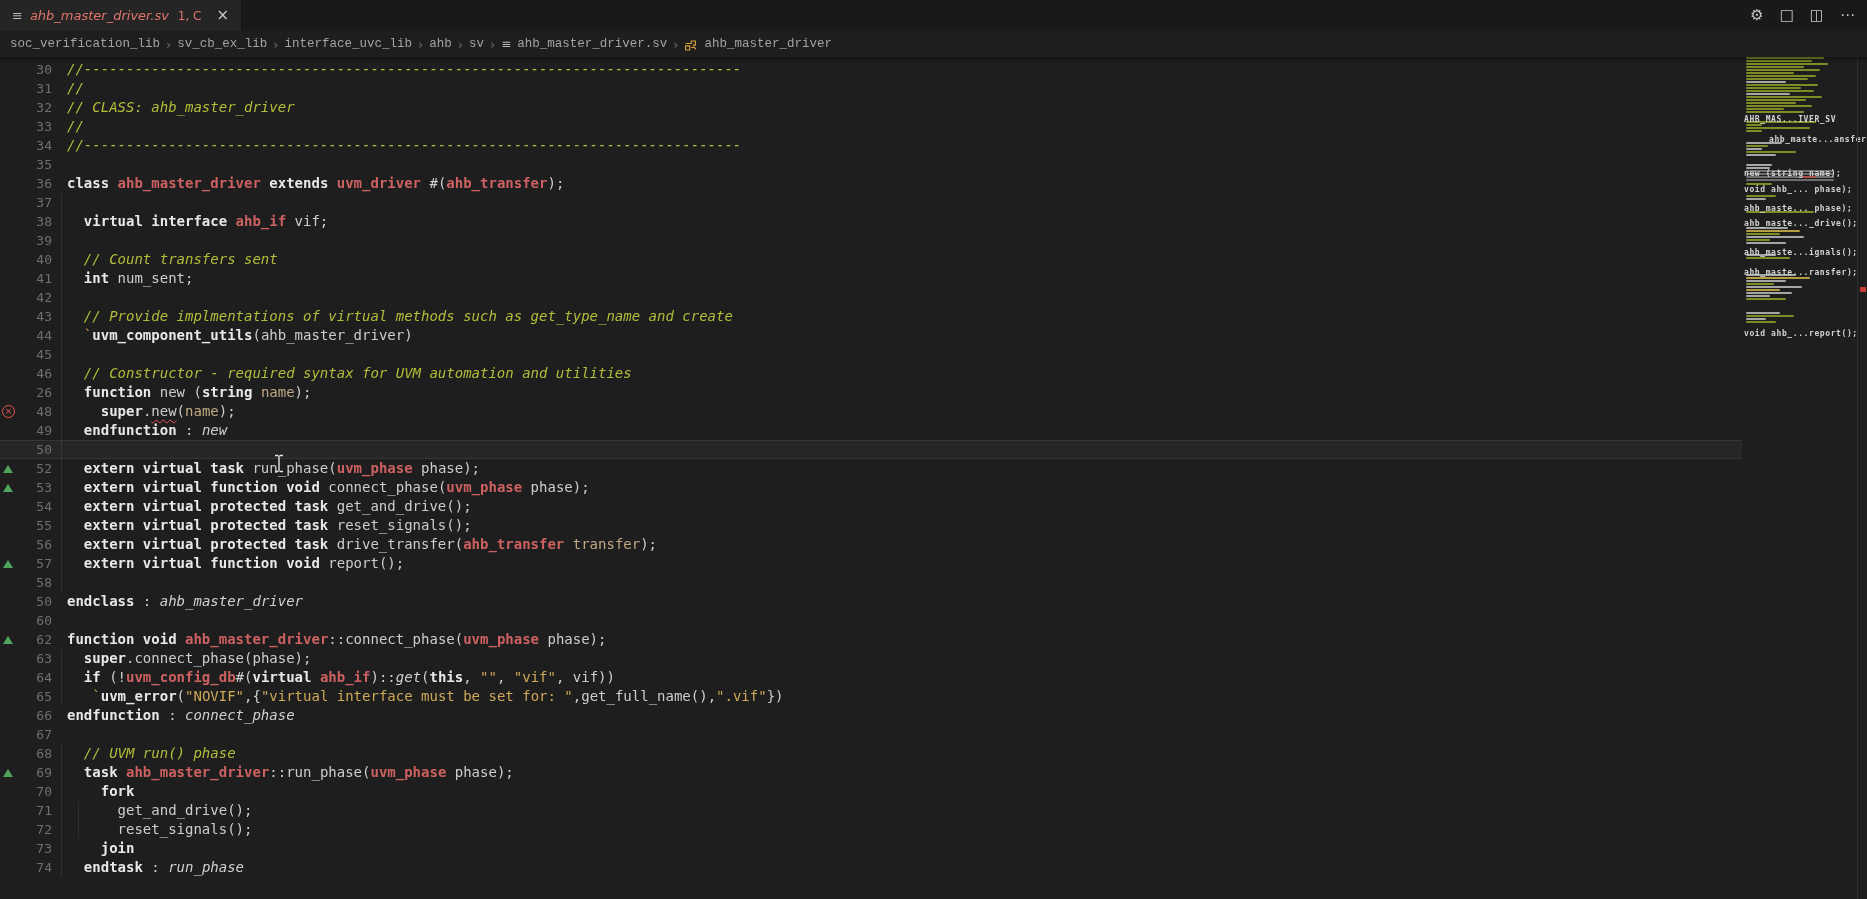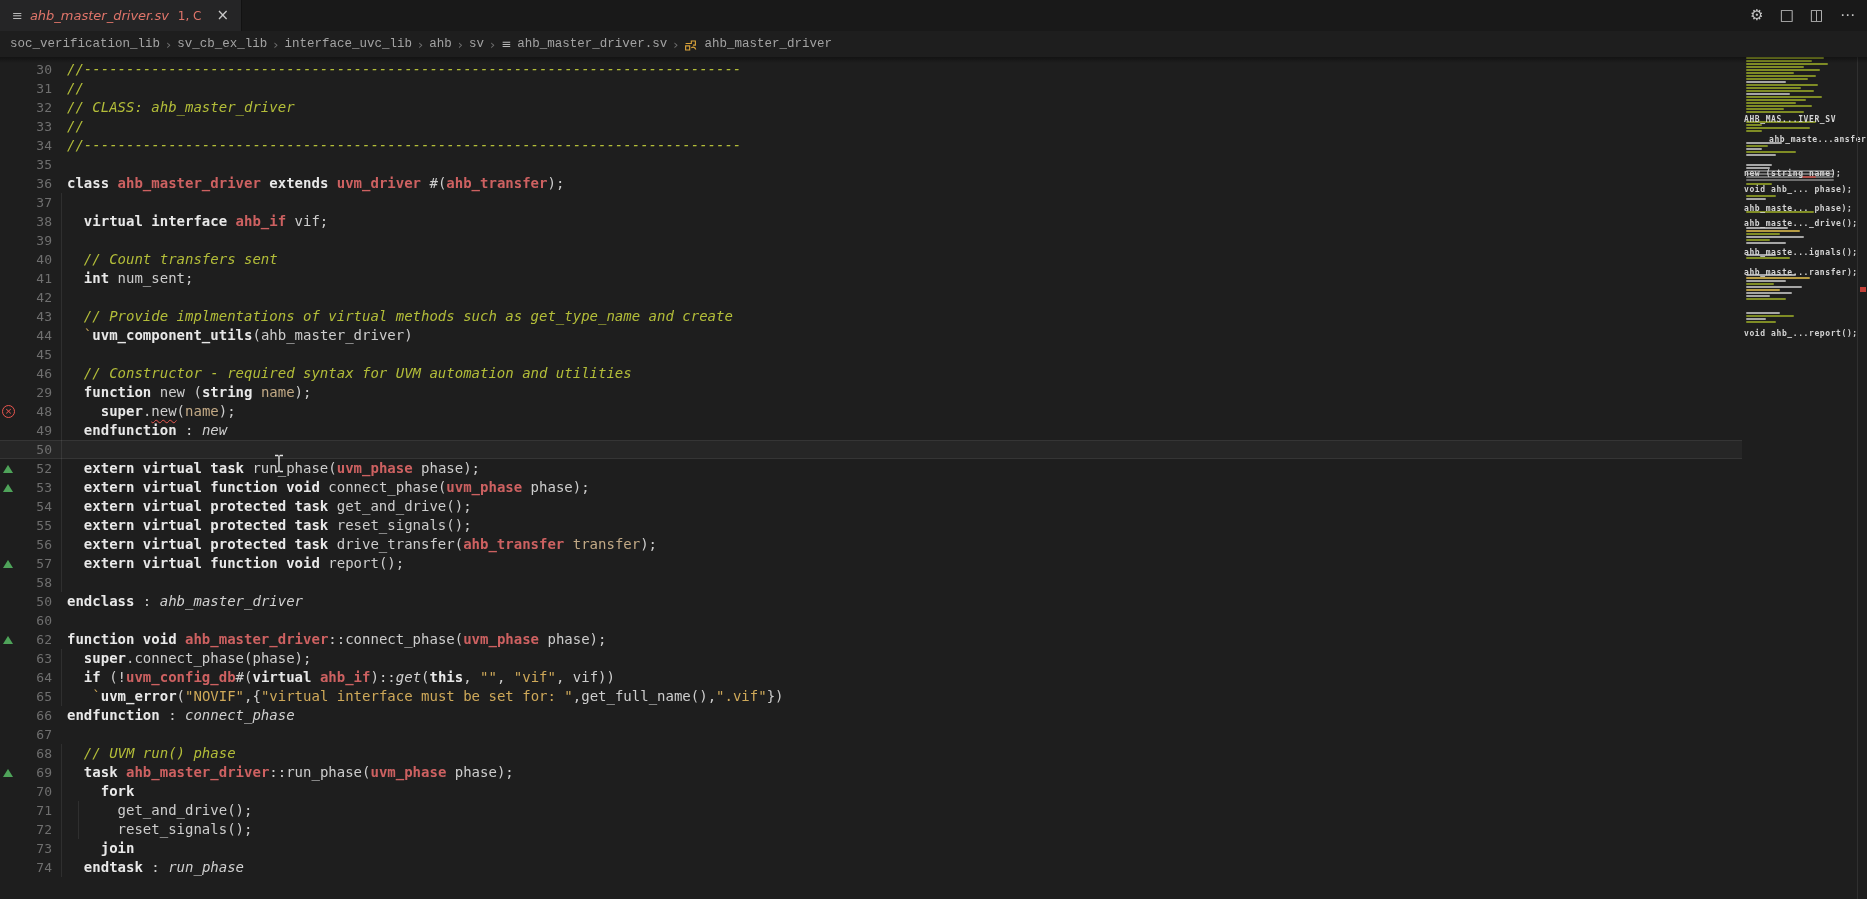--- a/index.html
+++ b/index.html
@@ -120,21 +120,21 @@
         <div class="row"><span class="glyph"></span><span class="ln">37</span><span class="src"><i class="guide"></i></span></div>
         <div class="row"><span class="glyph"></span><span class="ln">38</span><span class="src"><i class="guide"></i><span class="tok-p">  </span><span class="tok-k">virtual interface </span><span class="tok-t">ahb_if</span><span class="tok-p"> vif;</span></span></div>
         <div class="row"><span class="glyph"></span><span class="ln">39</span><span class="src"><i class="guide"></i></span></div>
         <div class="row"><span class="glyph"></span><span class="ln">40</span><span class="src"><i class="guide"></i><span class="tok-p">  </span><span class="tok-c">// Count transfers sent</span></span></div>
         <div class="row"><span class="glyph"></span><span class="ln">41</span><span class="src"><i class="guide"></i><span class="tok-p">  </span><span class="tok-k">int</span><span class="tok-p"> num_sent;</span></span></div>
         <div class="row"><span class="glyph"></span><span class="ln">42</span><span class="src"><i class="guide"></i></span></div>
         <div class="row"><span class="glyph"></span><span class="ln">43</span><span class="src"><i class="guide"></i><span class="tok-p">  </span><span class="tok-c">// Provide implmentations of virtual methods such as get_type_name and create</span></span></div>
         <div class="row"><span class="glyph"></span><span class="ln">44</span><span class="src"><i class="guide"></i><span class="tok-p">  </span><span class="tok-s">`</span><span class="tok-k">uvm_component_utils</span><span class="tok-p">(ahb_master_driver)</span></span></div>
         <div class="row"><span class="glyph"></span><span class="ln">45</span><span class="src"><i class="guide"></i></span></div>
         <div class="row"><span class="glyph"></span><span class="ln">46</span><span class="src"><i class="guide"></i><span class="tok-p">  </span><span class="tok-c">// Constructor - required syntax for UVM automation and utilities</span></span></div>
-        <div class="row"><span class="glyph"></span><span class="ln">29</span><span class="src"><i class="guide"></i><span class="tok-p">  </span><span class="tok-k">function</span><span class="tok-p"> new (</span><span class="tok-k">string</span><span class="tok-p"> </span><span class="tok-a">name</span><span class="tok-p">);</span></span></div>
+        <div class="row"><span class="glyph"></span><span class="ln">26</span><span class="src"><i class="guide"></i><span class="tok-p">  </span><span class="tok-k">function</span><span class="tok-p"> new (</span><span class="tok-k">string</span><span class="tok-p"> </span><span class="tok-a">name</span><span class="tok-p">);</span></span></div>
         <div class="row"><span class="glyph"><span class="err-circ">×</span></span><span class="ln">48</span><span class="src"><i class="guide"></i><span class="tok-p">    </span><span class="tok-k">super</span><span class="tok-p">.</span><span class="tok-e">new</span><span class="tok-p">(</span><span class="tok-a">name</span><span class="tok-p">);</span></span></div>
         <div class="row"><span class="glyph"></span><span class="ln">49</span><span class="src"><i class="guide"></i><span class="tok-p">  </span><span class="tok-k">endfunction</span><span class="tok-p"> : </span><span class="tok-i">new</span></span></div>
         <div class="row cur"><span class="glyph"></span><span class="ln">50</span><span class="src"><i class="guide"></i></span></div>
         <div class="row"><span class="glyph"><span class="tri"></span></span><span class="ln">52</span><span class="src"><i class="guide"></i><span class="tok-p">  </span><span class="tok-k">extern virtual task</span><span class="tok-p"> run_phase(</span><span class="tok-t">uvm_phase</span><span class="tok-p"> phase);</span></span></div>
         <div class="row"><span class="glyph"><span class="tri"></span></span><span class="ln">53</span><span class="src"><i class="guide"></i><span class="tok-p">  </span><span class="tok-k">extern virtual function void</span><span class="tok-p"> connect_phase(</span><span class="tok-t">uvm_phase</span><span class="tok-p"> phase);</span></span></div>
         <div class="row"><span class="glyph"></span><span class="ln">54</span><span class="src"><i class="guide"></i><span class="tok-p">  </span><span class="tok-k">extern virtual protected task</span><span class="tok-p"> get_and_drive();</span></span></div>
         <div class="row"><span class="glyph"></span><span class="ln">55</span><span class="src"><i class="guide"></i><span class="tok-p">  </span><span class="tok-k">extern virtual protected task</span><span class="tok-p"> reset_signals();</span></span></div>
         <div class="row"><span class="glyph"></span><span class="ln">56</span><span class="src"><i class="guide"></i><span class="tok-p">  </span><span class="tok-k">extern virtual protected task</span><span class="tok-p"> drive_transfer(</span><span class="tok-t">ahb_transfer</span><span class="tok-p"> </span><span class="tok-a">transfer</span><span class="tok-p">);</span></span></div>
         <div class="row"><span class="glyph"><span class="tri"></span></span><span class="ln">57</span><span class="src"><i class="guide"></i><span class="tok-p">  </span><span class="tok-k">extern virtual function void</span><span class="tok-p"> report();</span></span></div>
         <div class="row"><span class="glyph"></span><span class="ln">58</span><span class="src"><i class="guide"></i></span></div>

